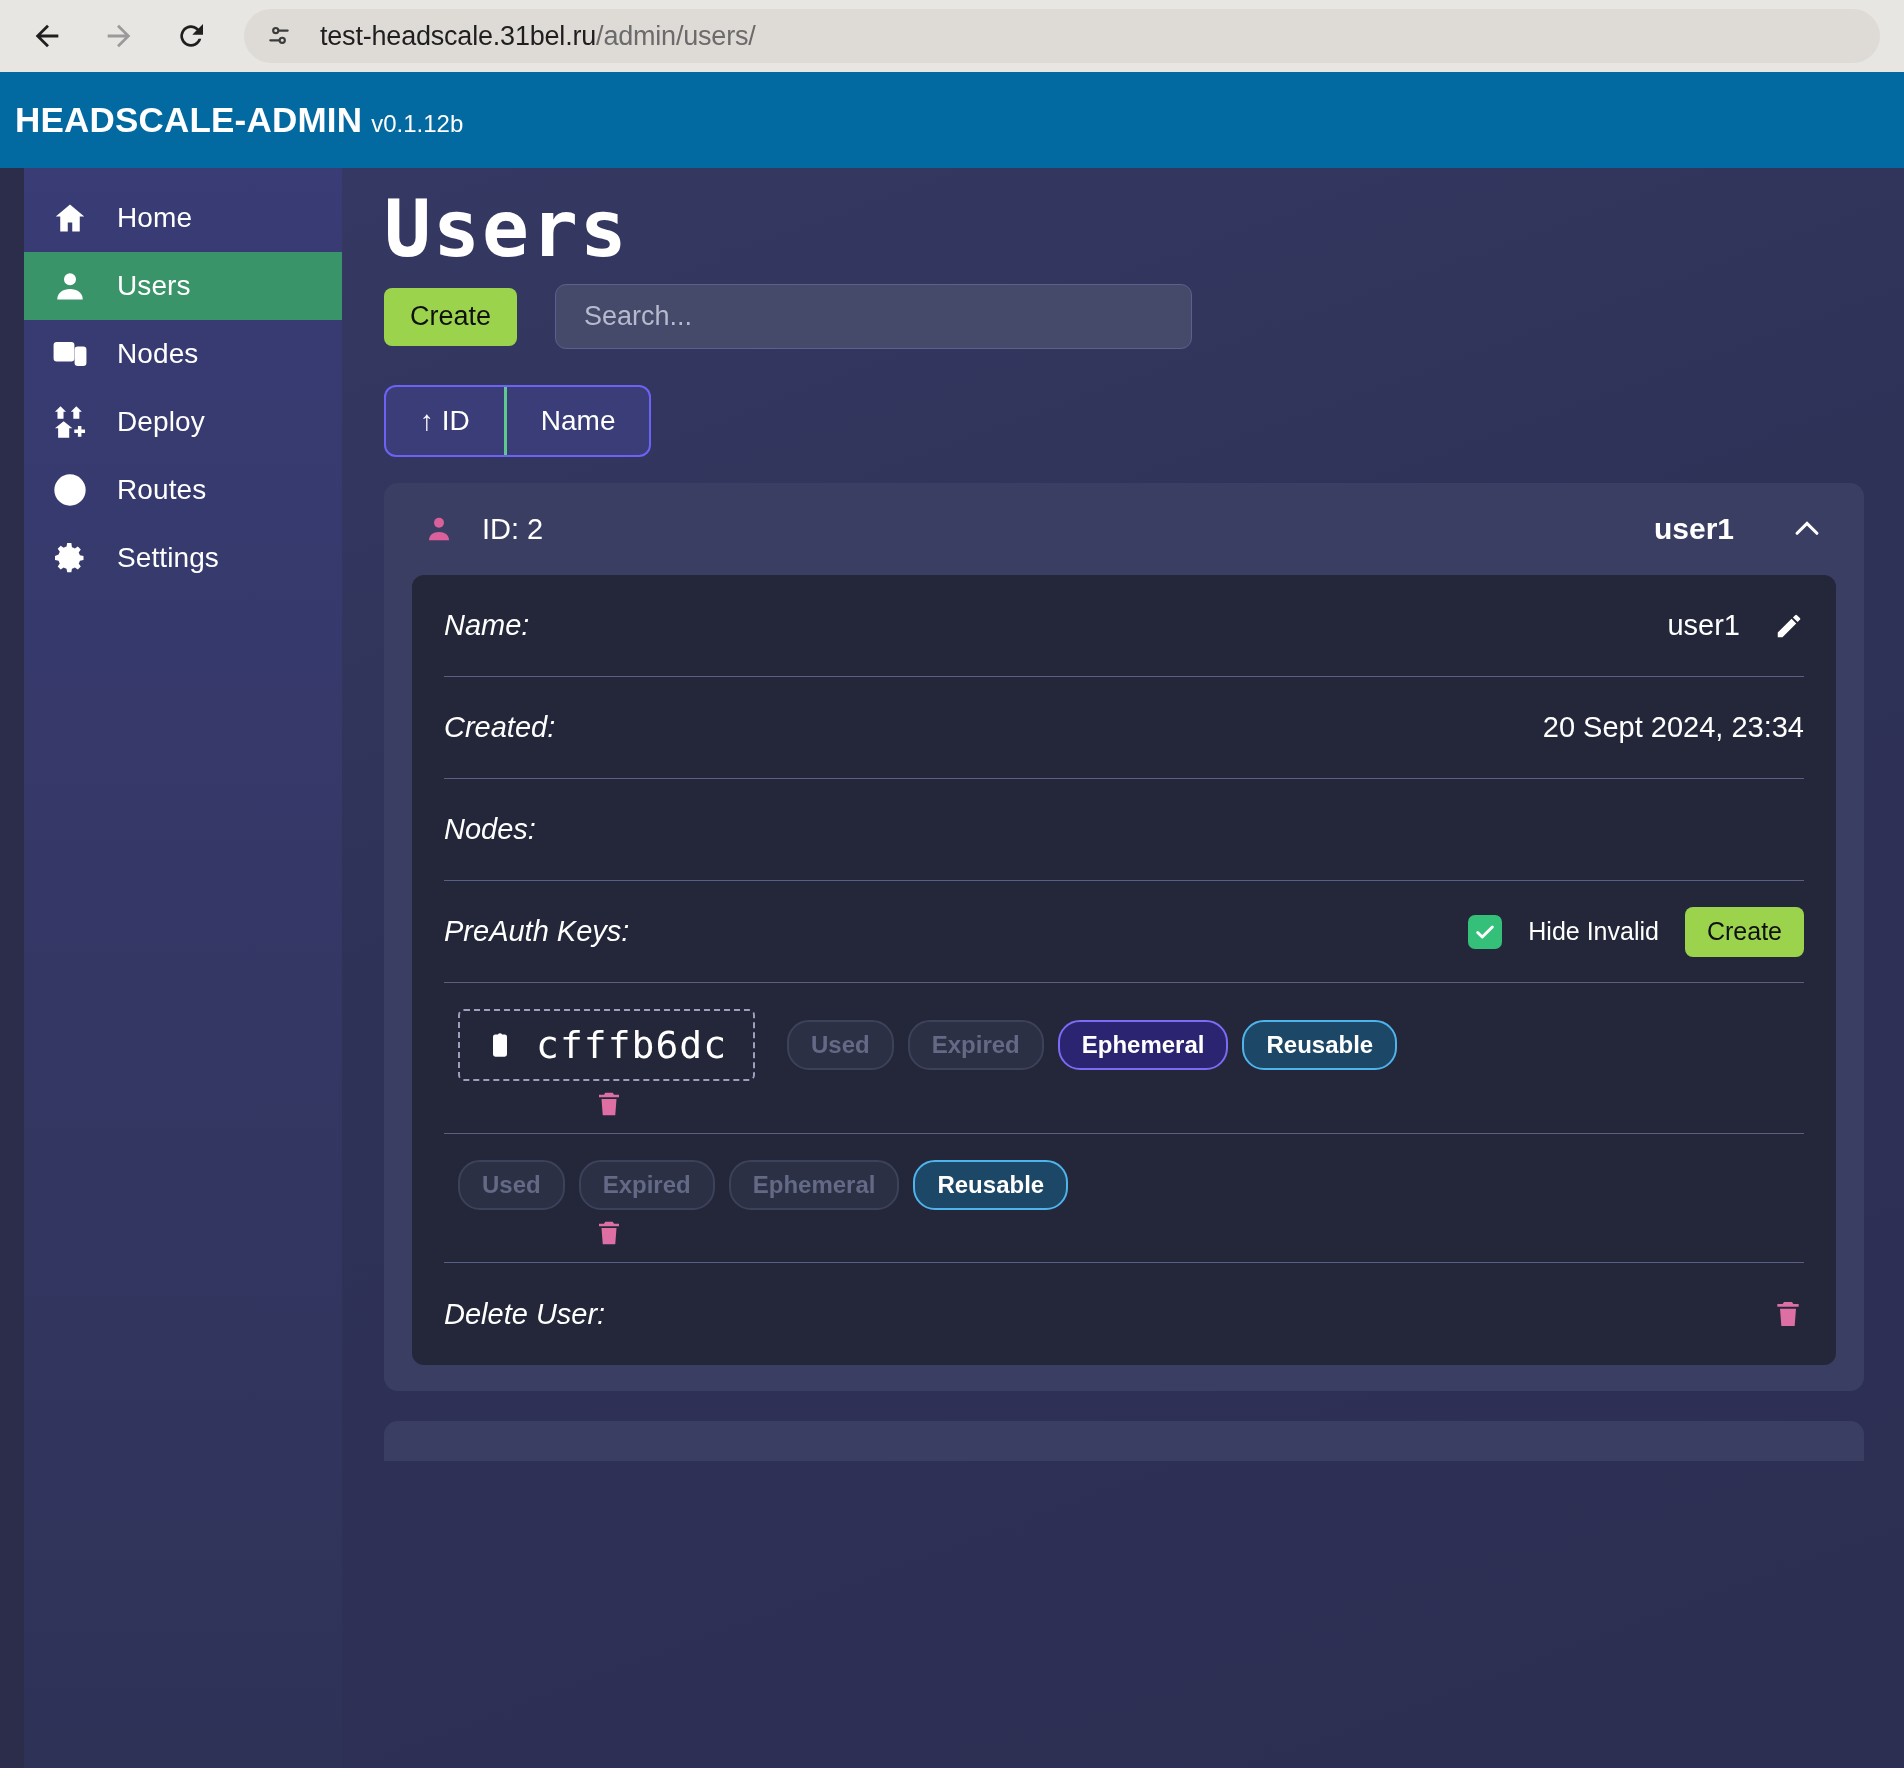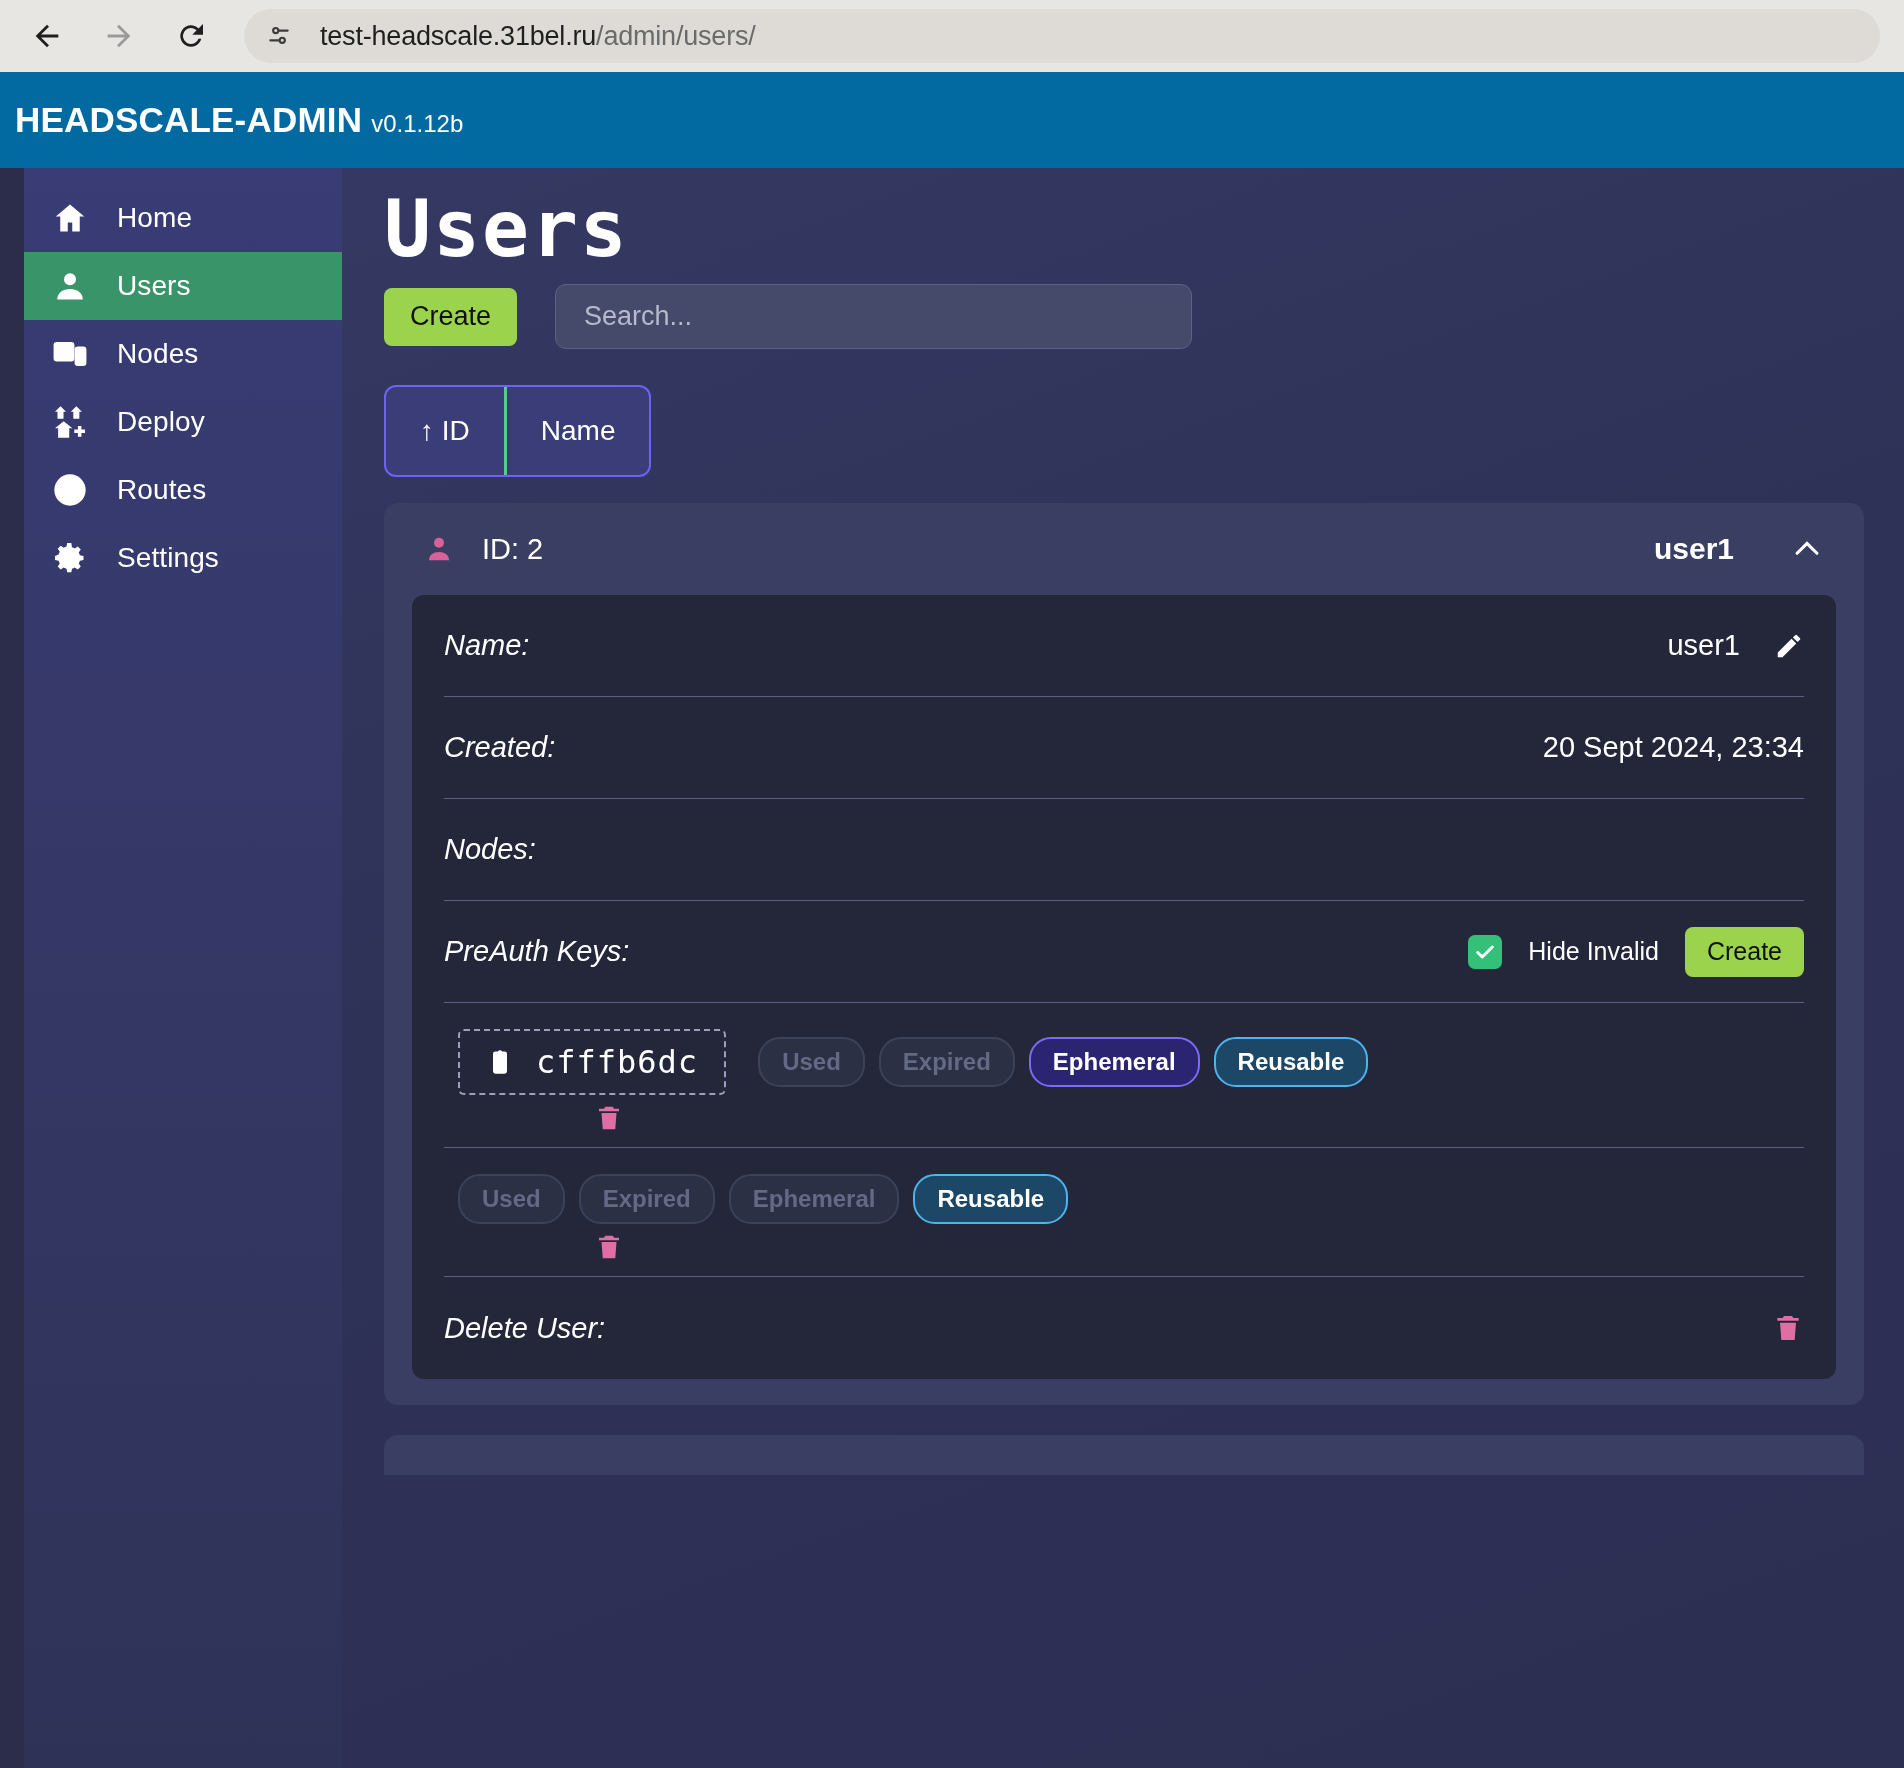--- a/index.html
+++ b/index.html
@@ -106,21 +106,21 @@
     display: inline-flex;
     border: 2px solid #6c63f4;
     border-radius: 12px;
     overflow: hidden;
     margin-bottom: 26px;
     background: #3a3d77;
   }
   .sort-btn {
     background: transparent; border: none;
     color: #fff; font-size: 28px;
-    padding: 10px 34px; height: 88px;
+    padding: 10px 34px; height: 68px;
     cursor: pointer;
     font-family: "Liberation Sans", sans-serif;
     display: flex; align-items: center; gap: 12px;
   }
   .sort-btn + .sort-btn { border-left: 3px solid #5ec98f; }
 
   
   .user-card {
     background: #3b3e63;
     border-radius: 14px;
@@ -175,21 +175,21 @@
   .key-top { display: flex; align-items: center; gap: 32px; padding-left: 14px; }
   .key-chip {
     border: 2px dashed #9aa0bd;
     border-radius: 6px;
     padding: 12px 26px;
     display: flex; align-items: center; gap: 22px;
   }
   .clip-ico svg { display: block; fill: #fff; }
   .key-text {
     font-family: "DejaVu Sans Mono", monospace;
-    font-size: 32px; color: #fff; letter-spacing: 1px;
+    font-size: 38px; color: #fff; letter-spacing: 1px;
   }
   .badges { display: flex; align-items: center; gap: 14px; }
   .badge {
     border-radius: 22px;
     padding: 9px 22px;
     font-size: 24px; font-weight: bold;
     border: 2px solid transparent;
   }
   .badge.off { background: #2b3045; color: #646a85; border-color: #3c4259; }
   .badge.ephemeral { background: #2b2470; color: #fff; border-color: #7b6bf5; }

